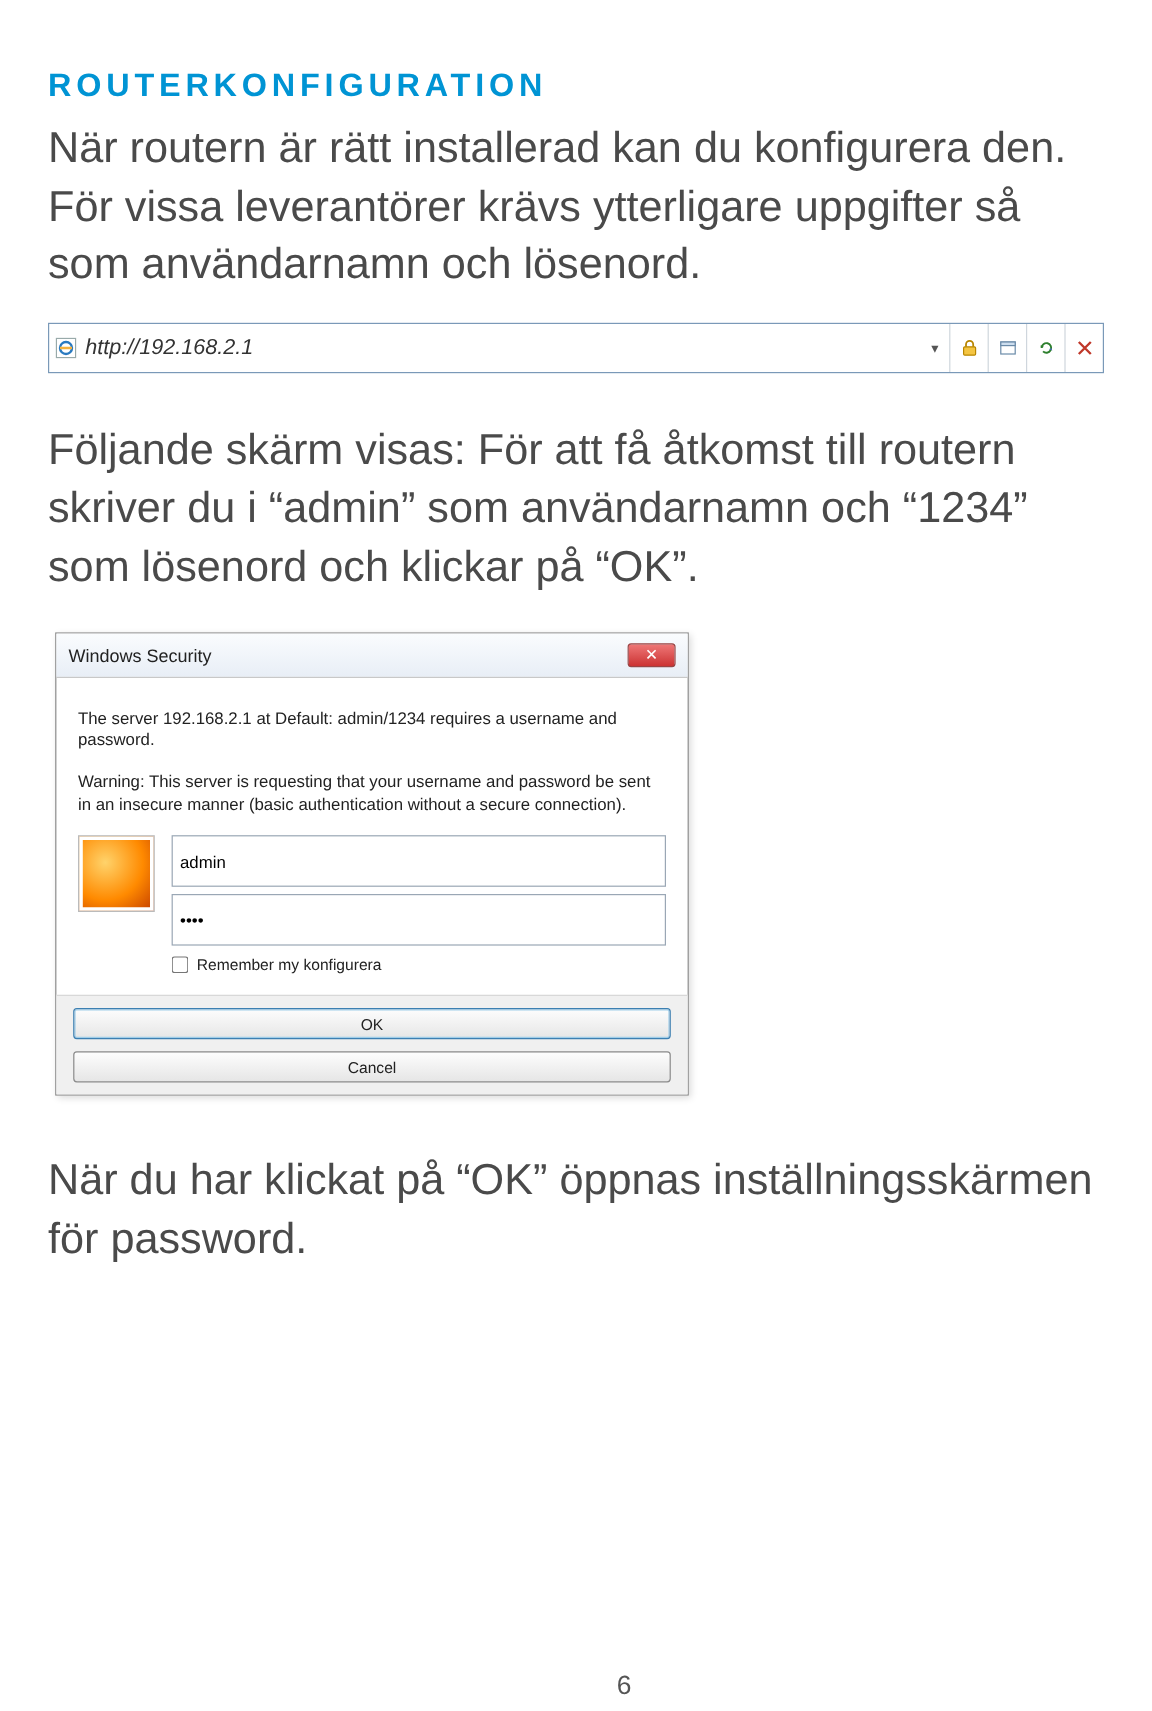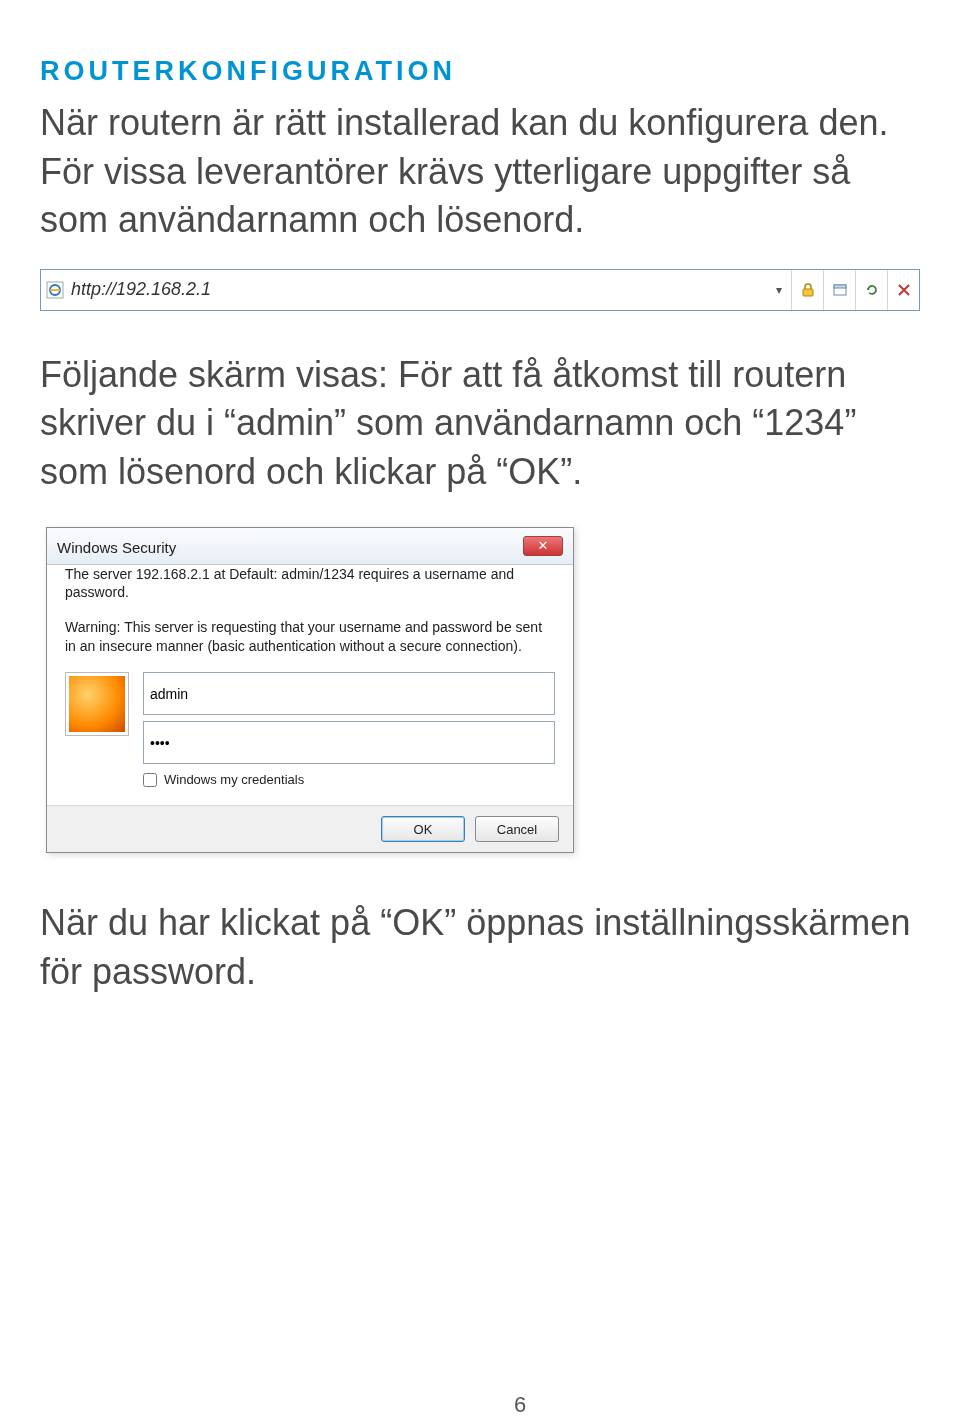--- a/index.html
+++ b/index.html
@@ -86,21 +86,21 @@
       height: 20px;
       background: linear-gradient(#e77, #c33);
       border: 1px solid #944;
       border-radius: 3px;
       color: #fff;
       font-size: 13px;
       line-height: 18px;
       text-align: center;
     }
     .dialog-body {
-      padding: 0 18px 12px 18px;
+      padding: 24px 18px 12px 18px;
     }
     .dialog-msg {
       font-size: 14px;
       color: #222;
       line-height: 1.35;
       margin-bottom: 16px;
     }
     .cred-row {
       display: flex;
       align-items: flex-start;
@@ -141,20 +141,21 @@
       width: 14px;
       height: 14px;
     }
     .dialog-footer {
       background: #f0f0f0;
       border-top: 1px solid #d8d8d8;
       padding: 10px 14px;
       display: flex;
       justify-content: flex-end;
       gap: 10px;
+      flex-direction: column;
     }
     .dlg-btn {
       min-width: 84px;
       height: 26px;
       border: 1px solid #8a8a8a;
       background: linear-gradient(#fdfdfd, #e6e6e6);
       border-radius: 3px;
       font-size: 13px;
       color: #222;
       cursor: pointer;
@@ -230,21 +231,21 @@
     <div class="dialog-body">
       <p class="dialog-msg">The server 192.168.2.1 at Default: admin/1234 requires a username and password.</p>
       <p class="dialog-msg">Warning: This server is requesting that your username and password be sent in an insecure manner (basic authentication without a secure connection).</p>
       <div class="cred-row">
         <div class="avatar"></div>
         <div class="cred-fields">
           <input class="cred-input" type="text" value="admin" style="">
           <input class="cred-input" type="text" value="••••" style="">
           <label class="remember-row">
             <input type="checkbox" style="">
-            <span>Windows my credentials</span>
+            <span>Remember my konfigurera</span>
           </label>
         </div>
       </div>
     </div>
     <div class="dialog-footer">
       <button class="dlg-btn primary">OK</button>
       <button class="dlg-btn">Cancel</button>
     </div>
   </div>
 </div>

